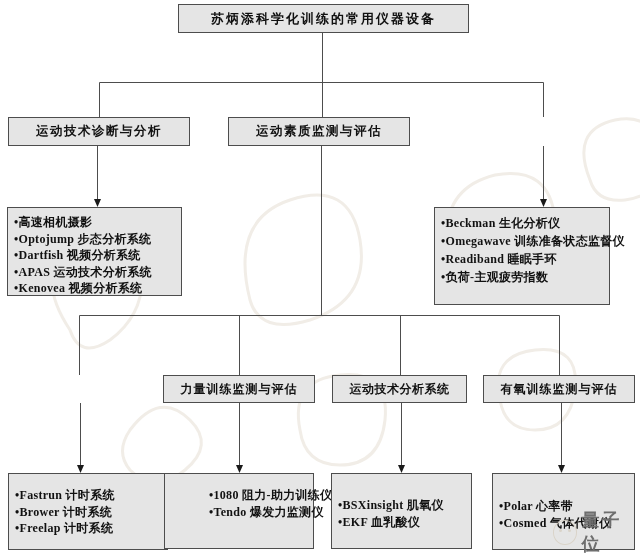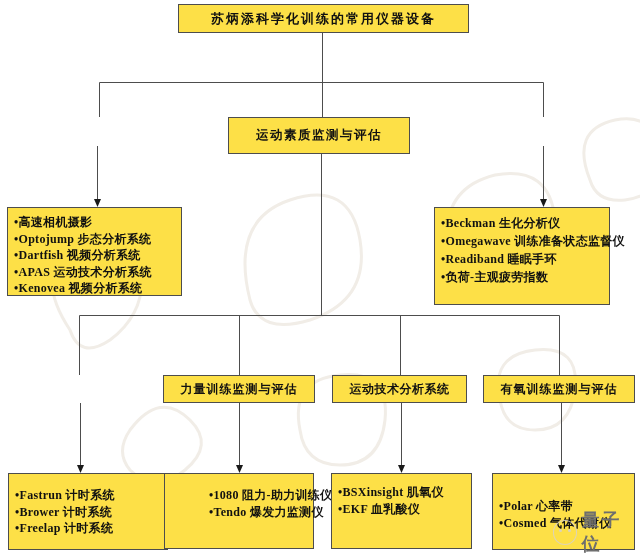--- a/index.html
+++ b/index.html
@@ -7,21 +7,21 @@
     position:relative;
     width:640px;height:555px;
     background:#ffffff;
     font-family:"Liberation Serif","DejaVu Serif",serif;
     color:#111;
     overflow:hidden;
   }
   svg.wires{position:absolute;left:0;top:0;pointer-events:none;}
   .box{
     position:absolute;
-    background:#fde047;
+    background:#e5e5e5;
     border:1px solid #4d4d4d;
     box-sizing:border-box;
   }
   .labelbox{
     display:flex;align-items:center;justify-content:center;
     font-weight:bold;
     font-size:12.5px;
     letter-spacing:1.5px;
     white-space:nowrap;
   }
@@ -117,21 +117,24 @@
       <polygon points="236,465 243,465 239.5,473"></polygon>
       <polygon points="398,465 405,465 401.5,473"></polygon>
       <polygon points="558,465 565,465 561.5,473"></polygon>
     </g>
   </svg>
 
   <div class="box labelbox titlebox" style="left:178px;top:4px;width:291px;height:29px;">
     <span>苏炳添科学化训练的常用仪器设备</span>
   </div>
 
-  <div class="box labelbox" style="left:228px;top:117px;width:182px;height:37px;">
+  <div class="box labelbox" style="left:8px;top:117px;width:182px;height:29px;">
+    <span>运动技术诊断与分析</span>
+  </div>
+  <div class="box labelbox" style="left:228px;top:117px;width:182px;height:29px;">
     <span>运动素质监测与评估</span>
   </div>
 
   <div class="box listbox" style="left:7px;top:207px;width:175px;height:89px;">
       <div class="list-item">•高速相机摄影</div>
       <div class="list-item">•Optojump 步态分析系统</div>
       <div class="list-item">•Dartfish 视频分析系统</div>
       <div class="list-item">•APAS 运动技术分析系统</div>
       <div class="list-item">•Kenovea 视频分析系统</div>
     </div>
@@ -155,21 +158,21 @@
 
   <div class="box listbox low" style="left:8px;top:473px;width:160px;height:77px;">
       <div class="list-item">•Fastrun 计时系统</div>
       <div class="list-item">•Brower 计时系统</div>
       <div class="list-item">•Freelap 计时系统</div>
     </div>
   <div class="box listbox low" style="left:164px;top:473px;width:150px;height:76px;padding-left:44px;">
       <div class="list-item">•1080 阻力-助力训练仪</div>
       <div class="list-item">•Tendo 爆发力监测仪</div>
     </div>
-  <div class="box listbox low" style="left:331px;top:473px;width:141px;height:76px;padding-top:10px;">
+  <div class="box listbox low" style="left:331px;top:473px;width:141px;height:76px;padding-top:23px;">
       <div class="list-item">•BSXinsight 肌氧仪</div>
       <div class="list-item">•EKF 血乳酸仪</div>
     </div>
   <div class="box listbox low" style="left:492px;top:473px;width:143px;height:77px;padding-top:24px;">
       <div class="list-item">•Polar 心率带</div>
       <div class="list-item">•Cosmed 气体代谢仪</div>
     </div>
 
   <div class="qbit">
     <span class="qbit-logo"></span>

